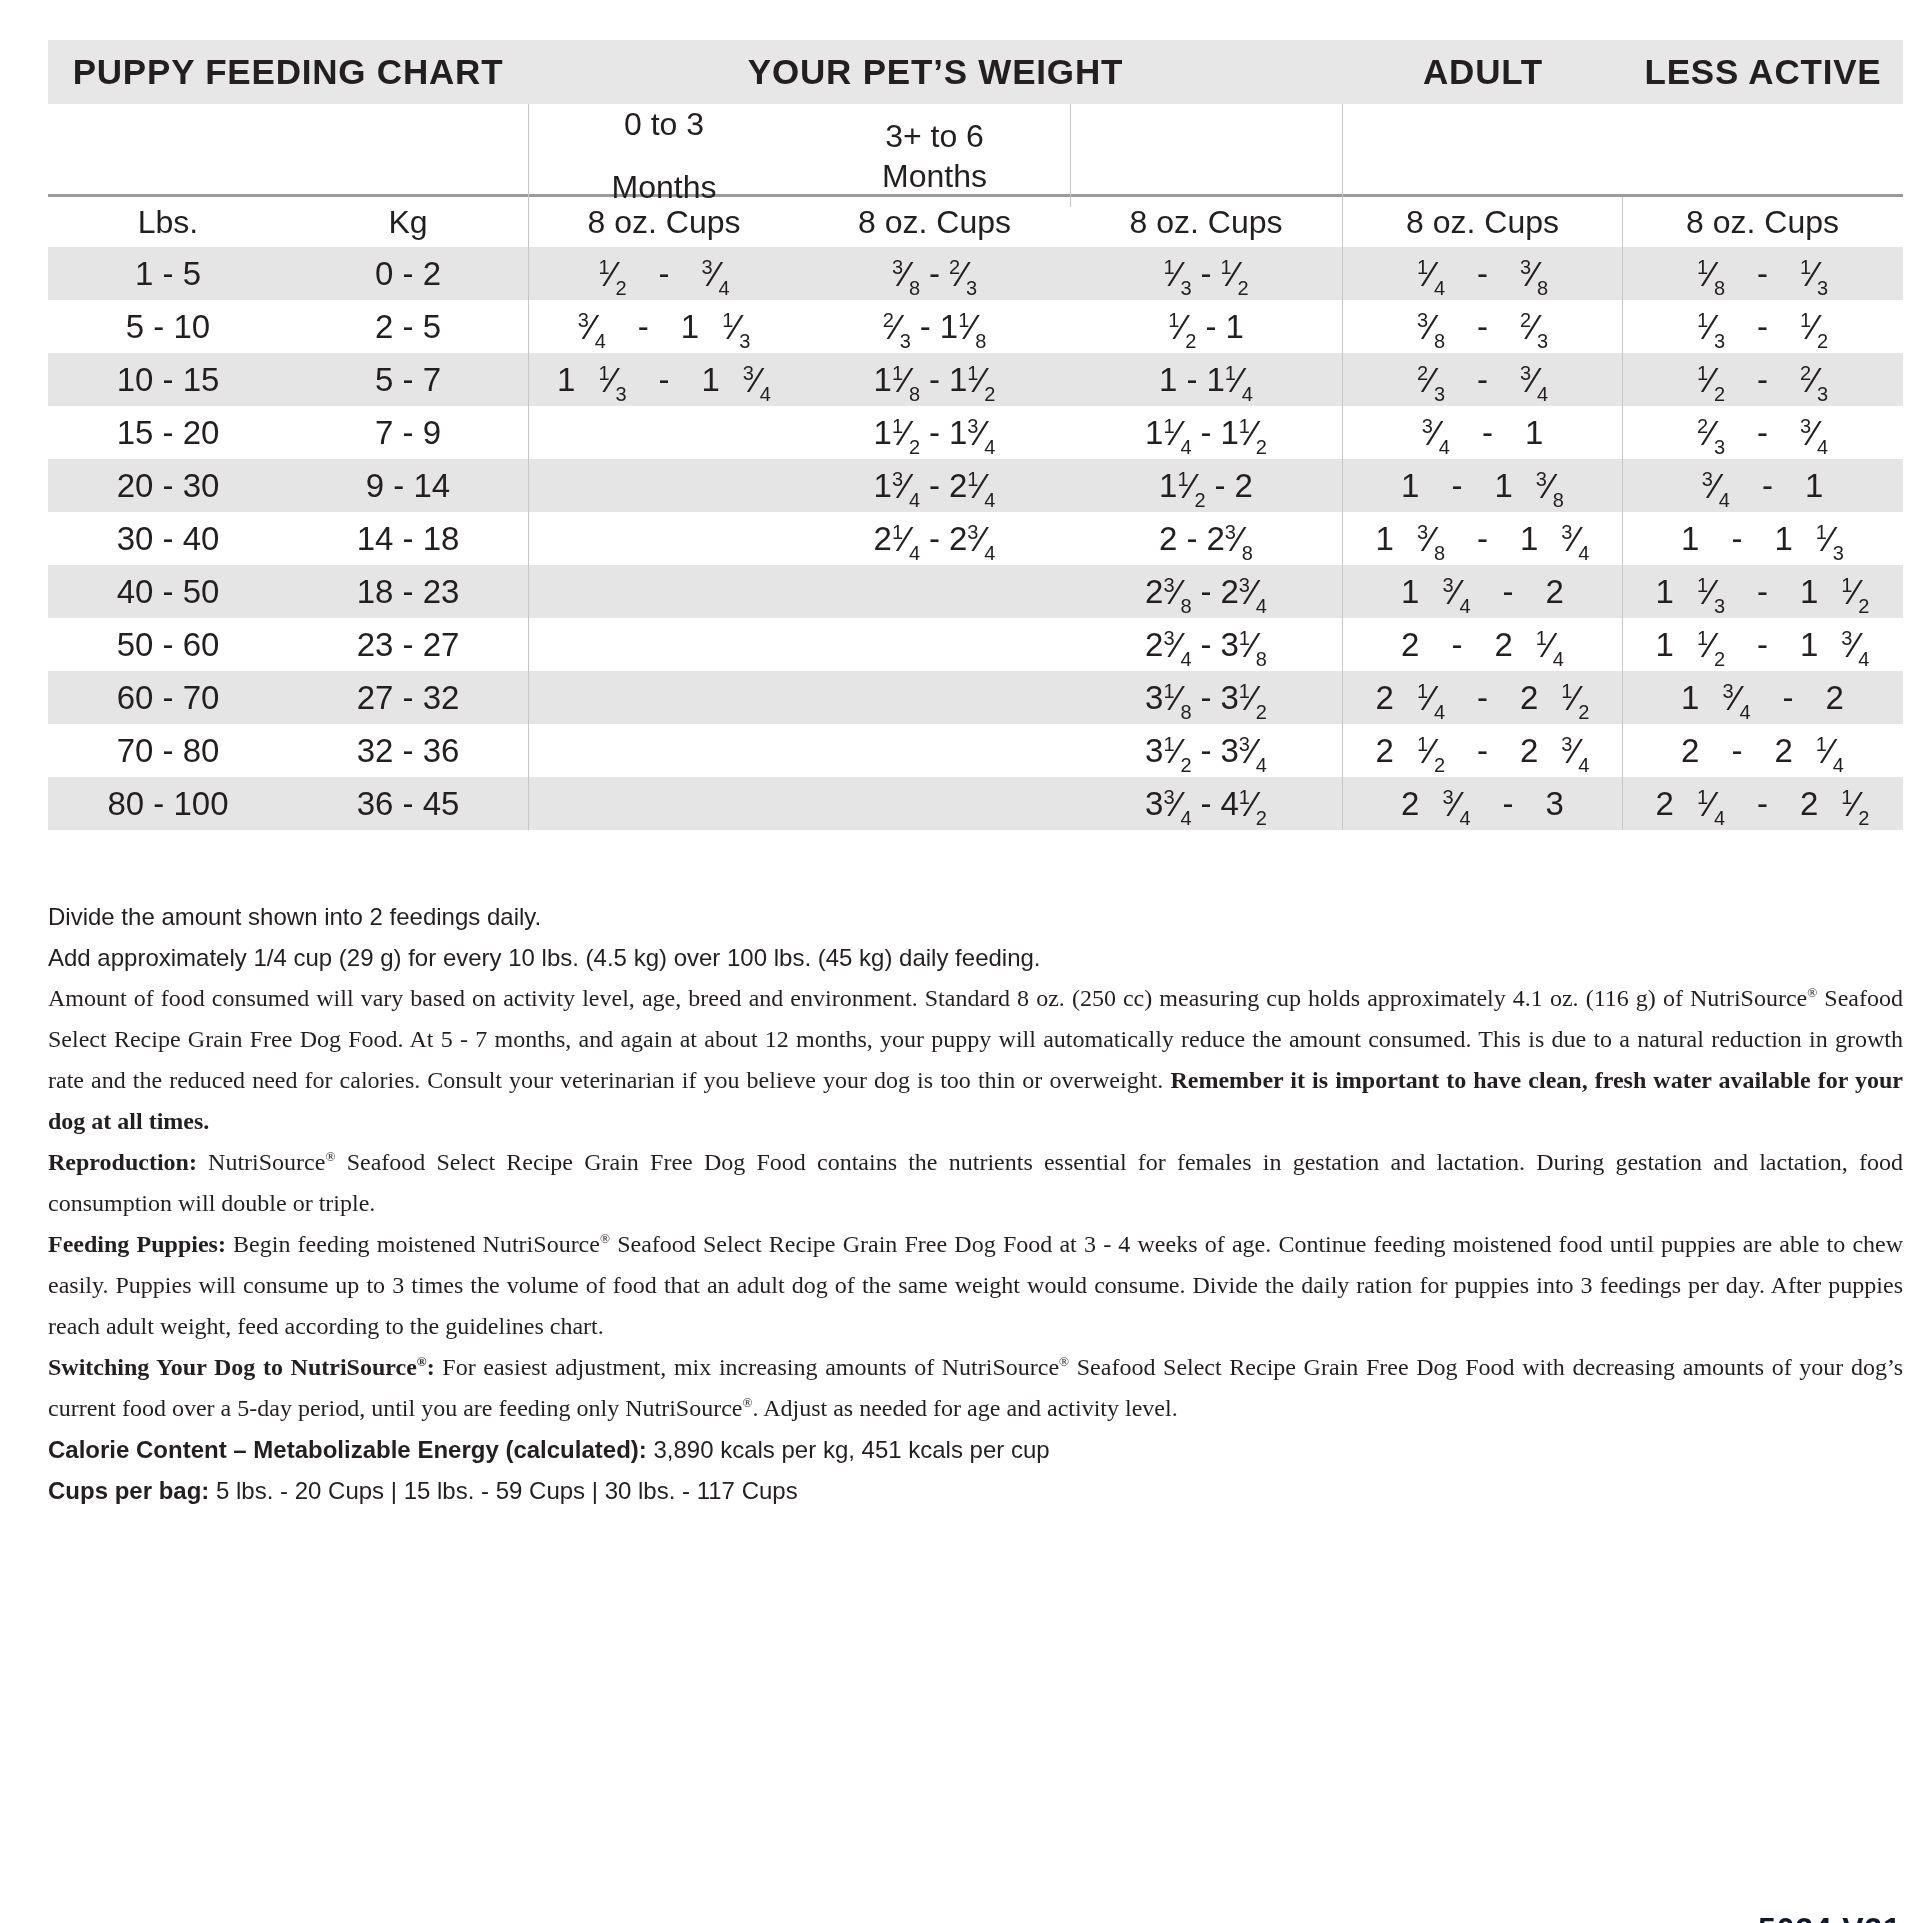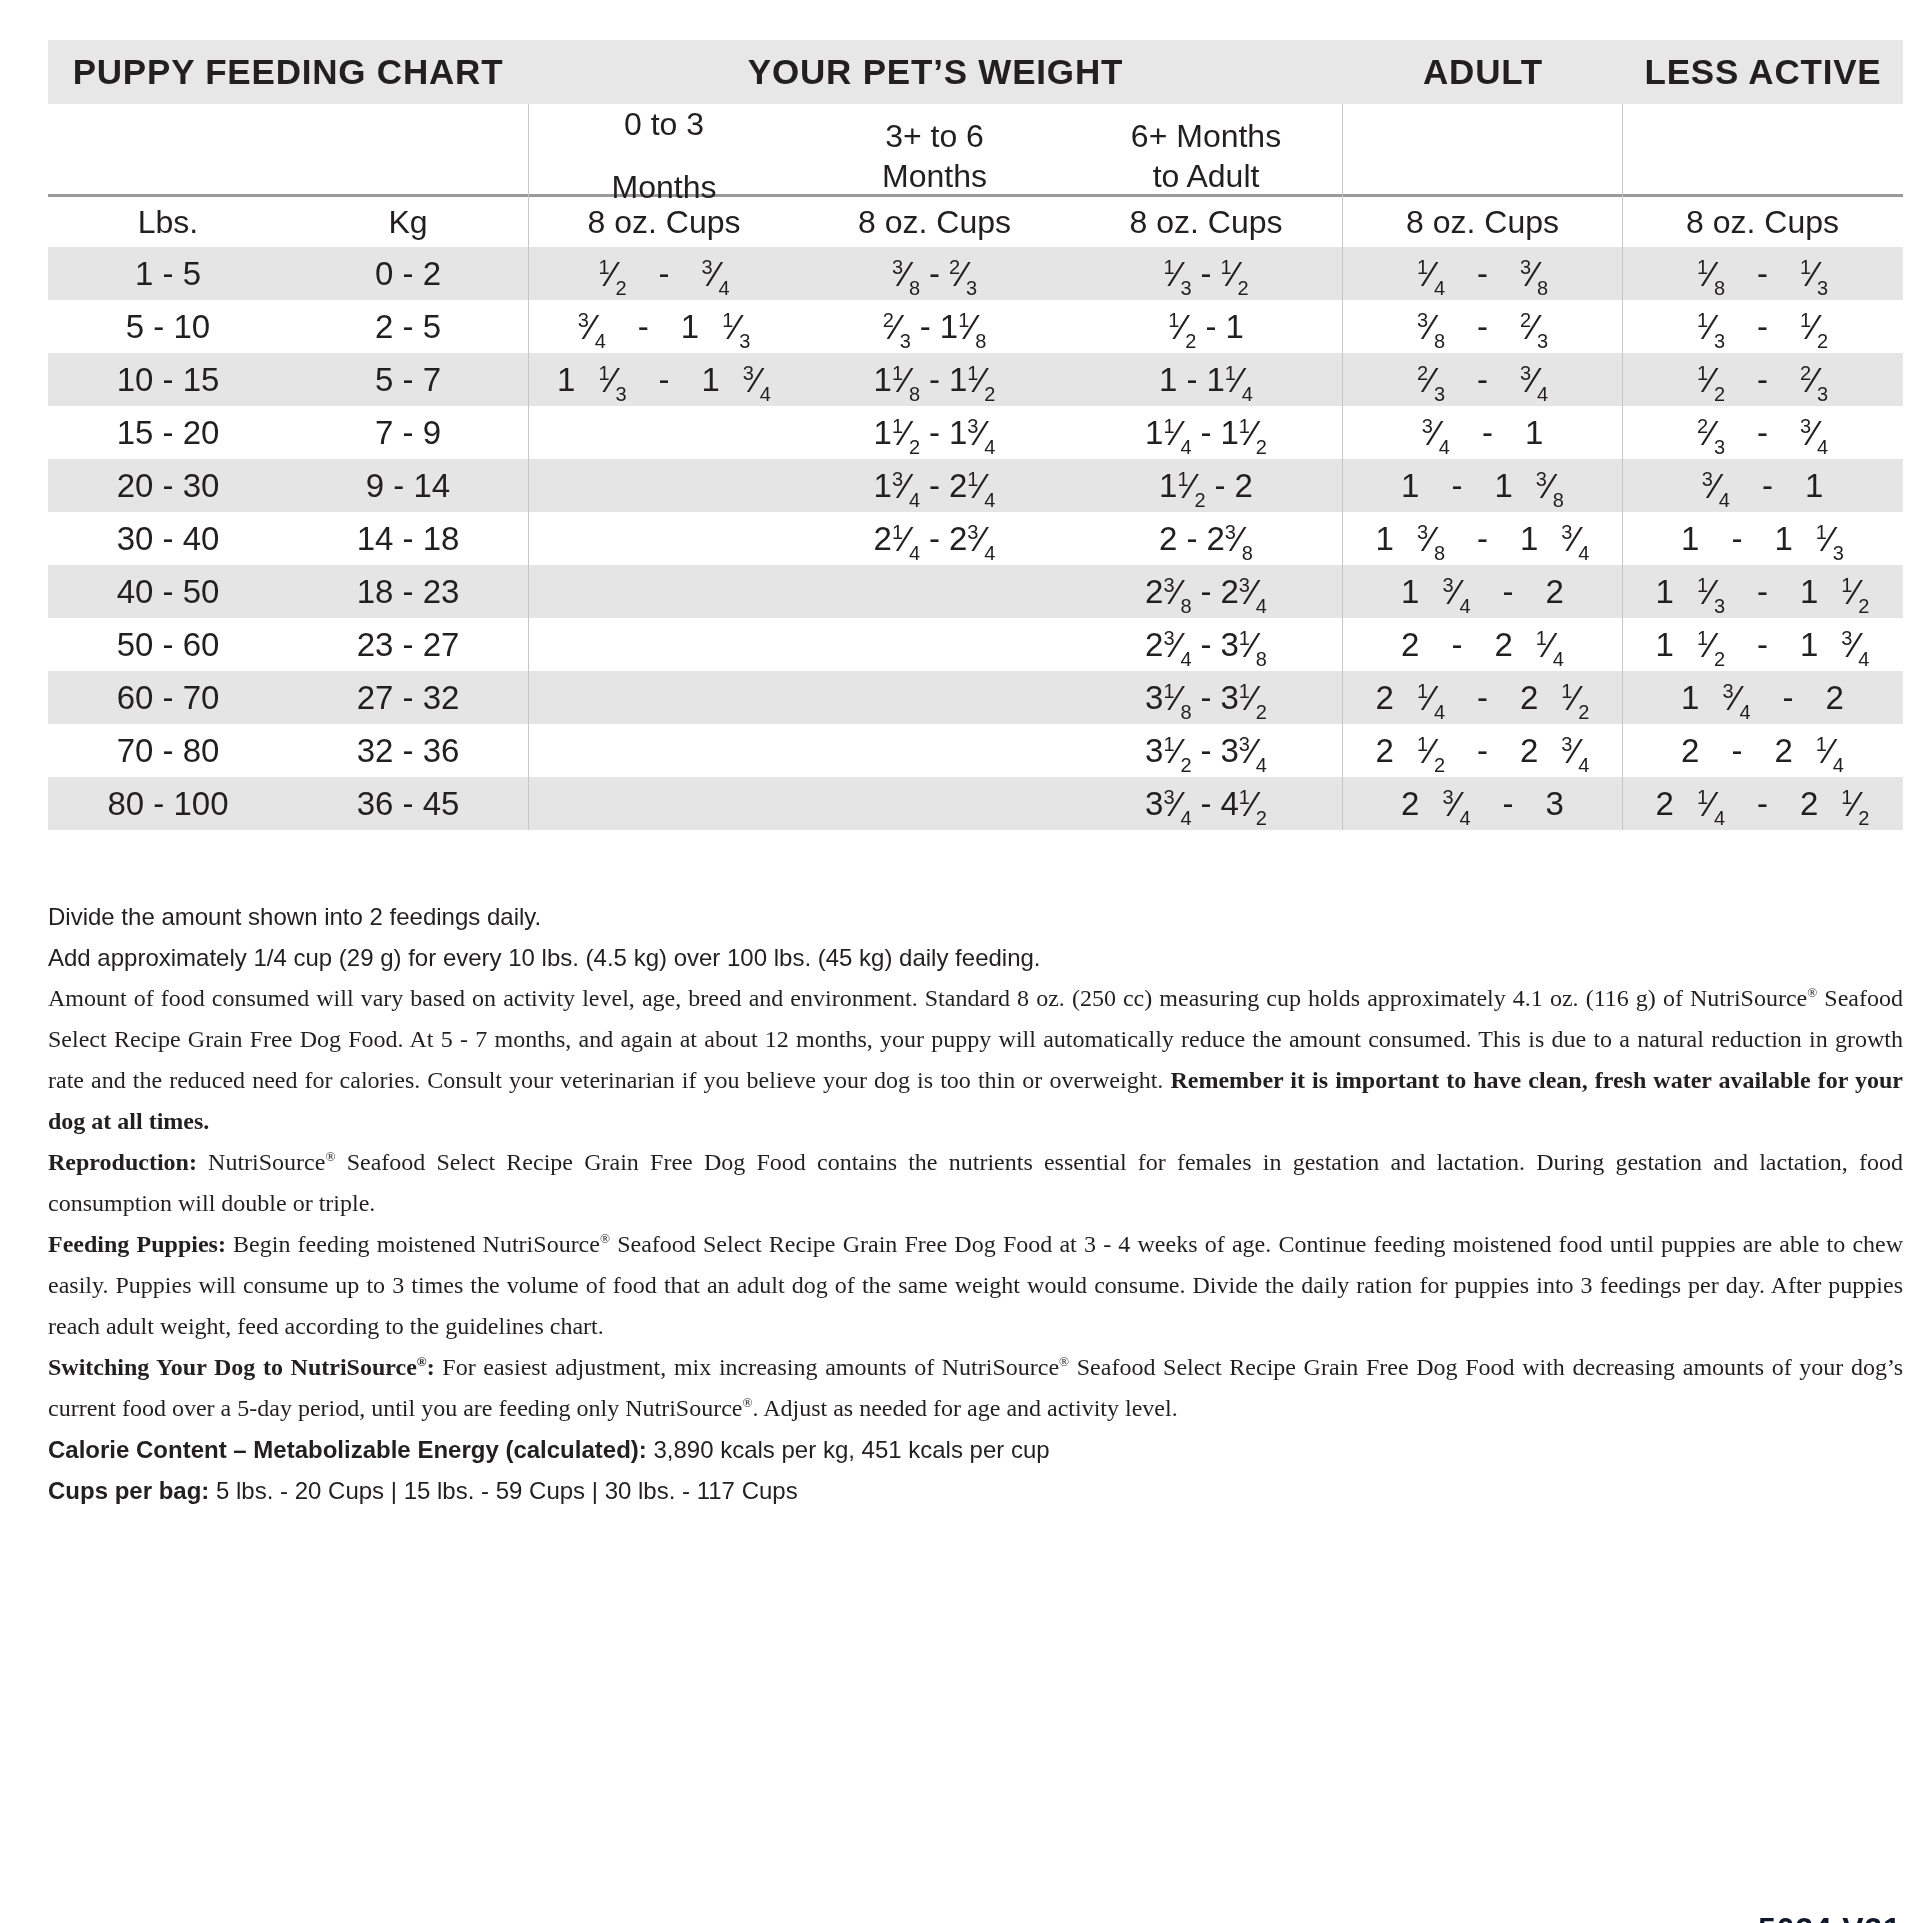--- a/index.html
+++ b/index.html
@@ -90,24 +90,20 @@
       <div class="cell"></div>
       <div class="cell"></div>
       <div class="cell bL">
         <span>0 to 3</span>
         <span>Months</span>
       </div>
       <div class="cell">
         <span>3+ to 6</span>
         <span>Months</span>
       </div>
-      <div class="cell">
-        <span>6+ Months</span>
-        <span>to Adult</span>
-      </div>
       <div class="cell bL"></div>
       <div class="cell bL"></div>
     </div>
 
     <div class="grid7 unitrow">
       <div class="cell">Lbs.</div>
       <div class="cell">Kg</div>
       <div class="cell bL">8 oz. Cups</div>
       <div class="cell">8 oz. Cups</div>
       <div class="cell">8 oz. Cups</div>

